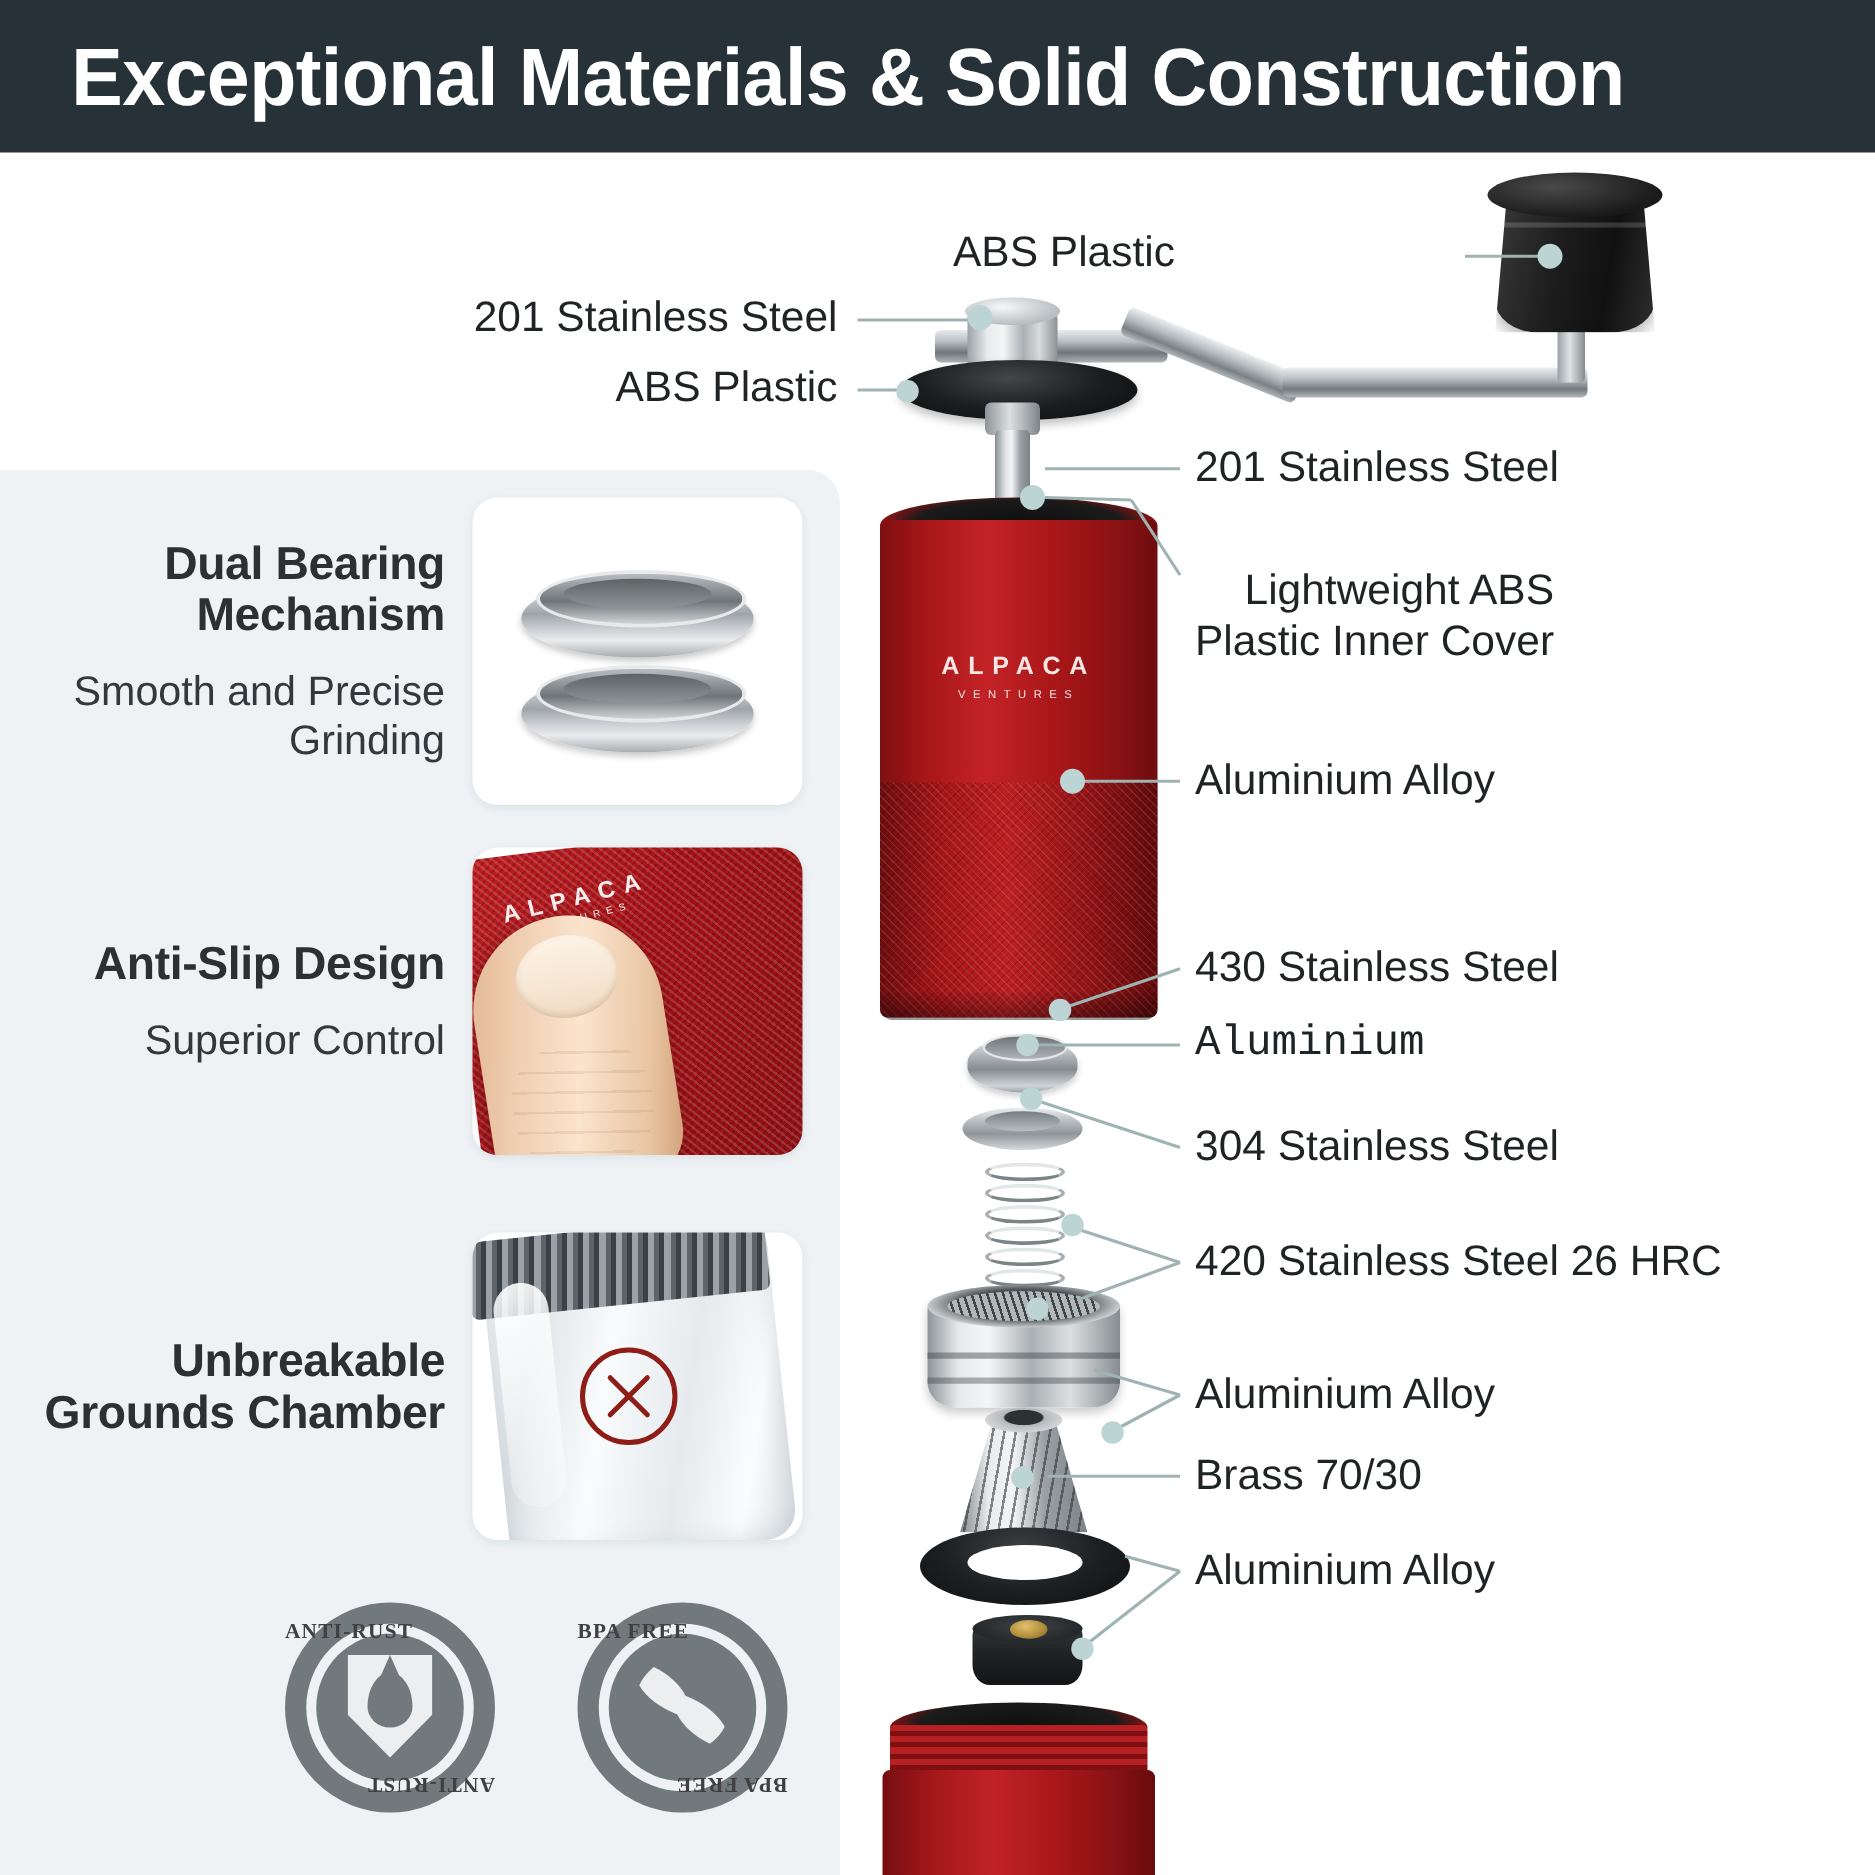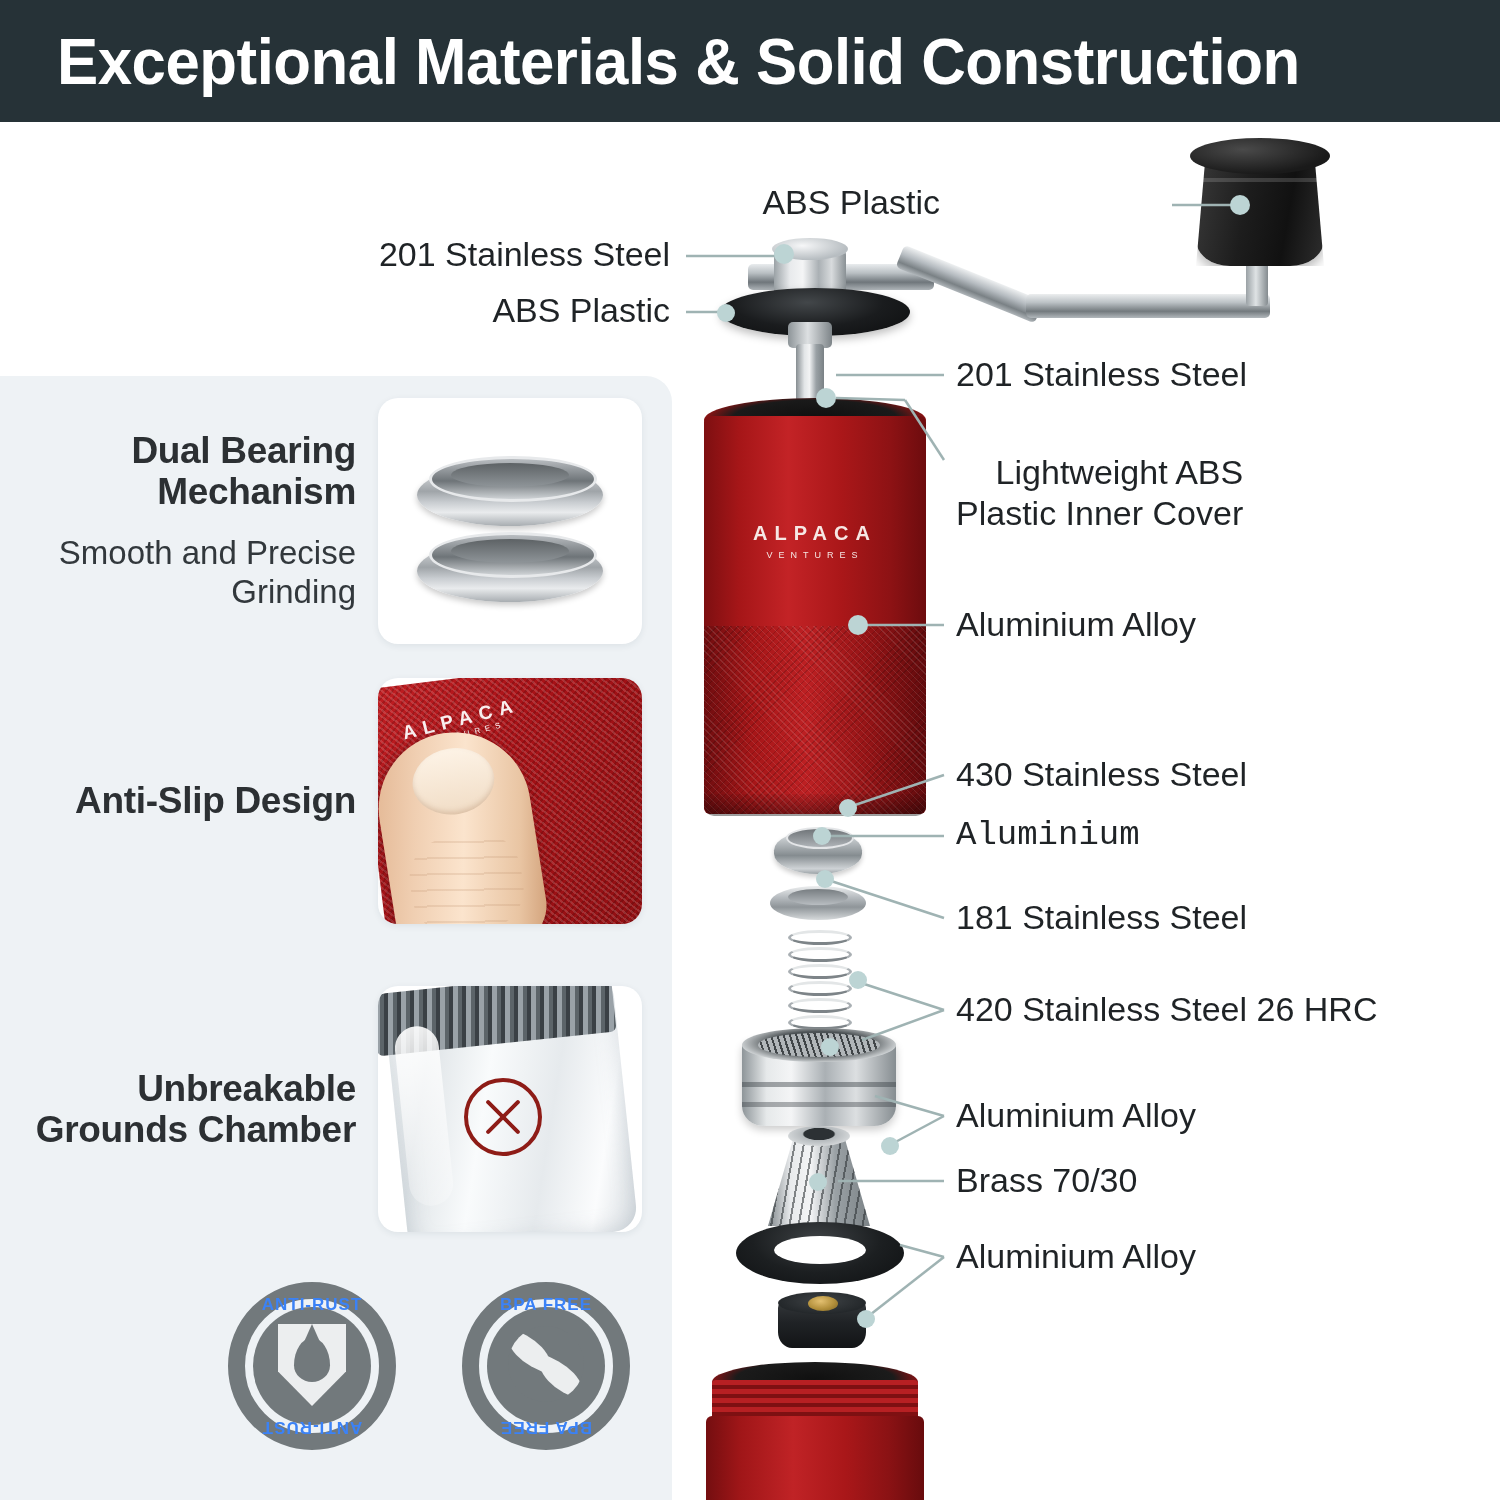--- a/index.html
+++ b/index.html
@@ -155,22 +155,22 @@
     position:absolute; left:25px; top:25px; right:25px; bottom:25px;
     border-radius:50%; background:#72797c;
   }
   .badge-arc {
     position:absolute; left:6px; top:6px; right:6px; bottom:6px;
     border-radius:50%;
     border:4px solid transparent;
     border-left-color:#72797c; border-right-color:#72797c;
   }
   .badge-text-top, .badge-text-bot {
-    position:absolute; left:0; width:100%; text-align:center;
-    font-size:17px; font-weight:700; color:#3b82f6; letter-spacing:1px;
+    position:absolute; left:0; width:100%; text-align:left;
+    font-size:17px; font-weight:700; color:#404040; letter-spacing:1px;font-family:Liberation Serif, serif;
   }
   .badge-text-top { top:13px; }
   .badge-text-bot { bottom:13px; transform:rotate(180deg); }
   .shield {
     position:absolute; left:50%; top:42px; margin-left:-34px;
     width:68px; height:82px; background:#eceeef;
     clip-path:polygon(0 0,100% 0,100% 58%,50% 100%,0 58%);
   }
   .droplet {
     position:absolute; left:50%; top:56px; margin-left:-18px;
@@ -448,20 +448,21 @@
     </div>
     <div class="feature-card">
       <div class="bearing top"></div>
       <div class="bearing bot"></div>
     </div>
   </div>
 
   <div class="feature-row" style="top:302px;">
     <div class="feature-text">
       <div class="feature-title">Anti-Slip Design</div>
+      <div class="feature-sub">Superior Control</div>
     </div>
     <div class="feature-card">
       <div class="grip-bg"></div>
       <div class="grip-logo">
         <span>ALPACA</span>
         <small>VENTURES</small>
       </div>
       <div class="thumb"></div>
     </div>
   </div>
@@ -599,17 +600,17 @@
 
 <div class="callout left" style="left:620px; top:182px; width:320px;">ABS Plastic</div>
 <div class="callout left" style="left:300px; top:234px; width:370px;">201 Stainless Steel</div>
 <div class="callout left" style="left:300px; top:290px; width:370px;">ABS Plastic</div>
 <div class="callout right" style="left:956px; top:354px;">201 Stainless Steel</div>
 <div class="callout right" style="left:956px; top:452px;text-align:right;">Lightweight ABS
 Plastic Inner Cover</div>
 <div class="callout right" style="left:956px; top:604px;">Aluminium Alloy</div>
 <div class="callout right" style="left:956px; top:754px;">430 Stainless Steel</div>
 <div class="callout right" style="left:956px; top:815px;font-family:Liberation Mono, monospace;">Aluminium</div>
-<div class="callout right" style="left:956px; top:897px;">181 Stainless Steel</div>
+<div class="callout right" style="left:956px; top:897px;">304 Stainless Steel</div>
 <div class="callout right" style="left:956px; top:989px;">420 Stainless Steel 26 HRC</div>
 <div class="callout right" style="left:956px; top:1095px;">Aluminium Alloy</div>
 <div class="callout right" style="left:956px; top:1160px;">Brass 70/30</div>
 <div class="callout right" style="left:956px; top:1236px;">Aluminium Alloy</div>
 
 </body></html>

